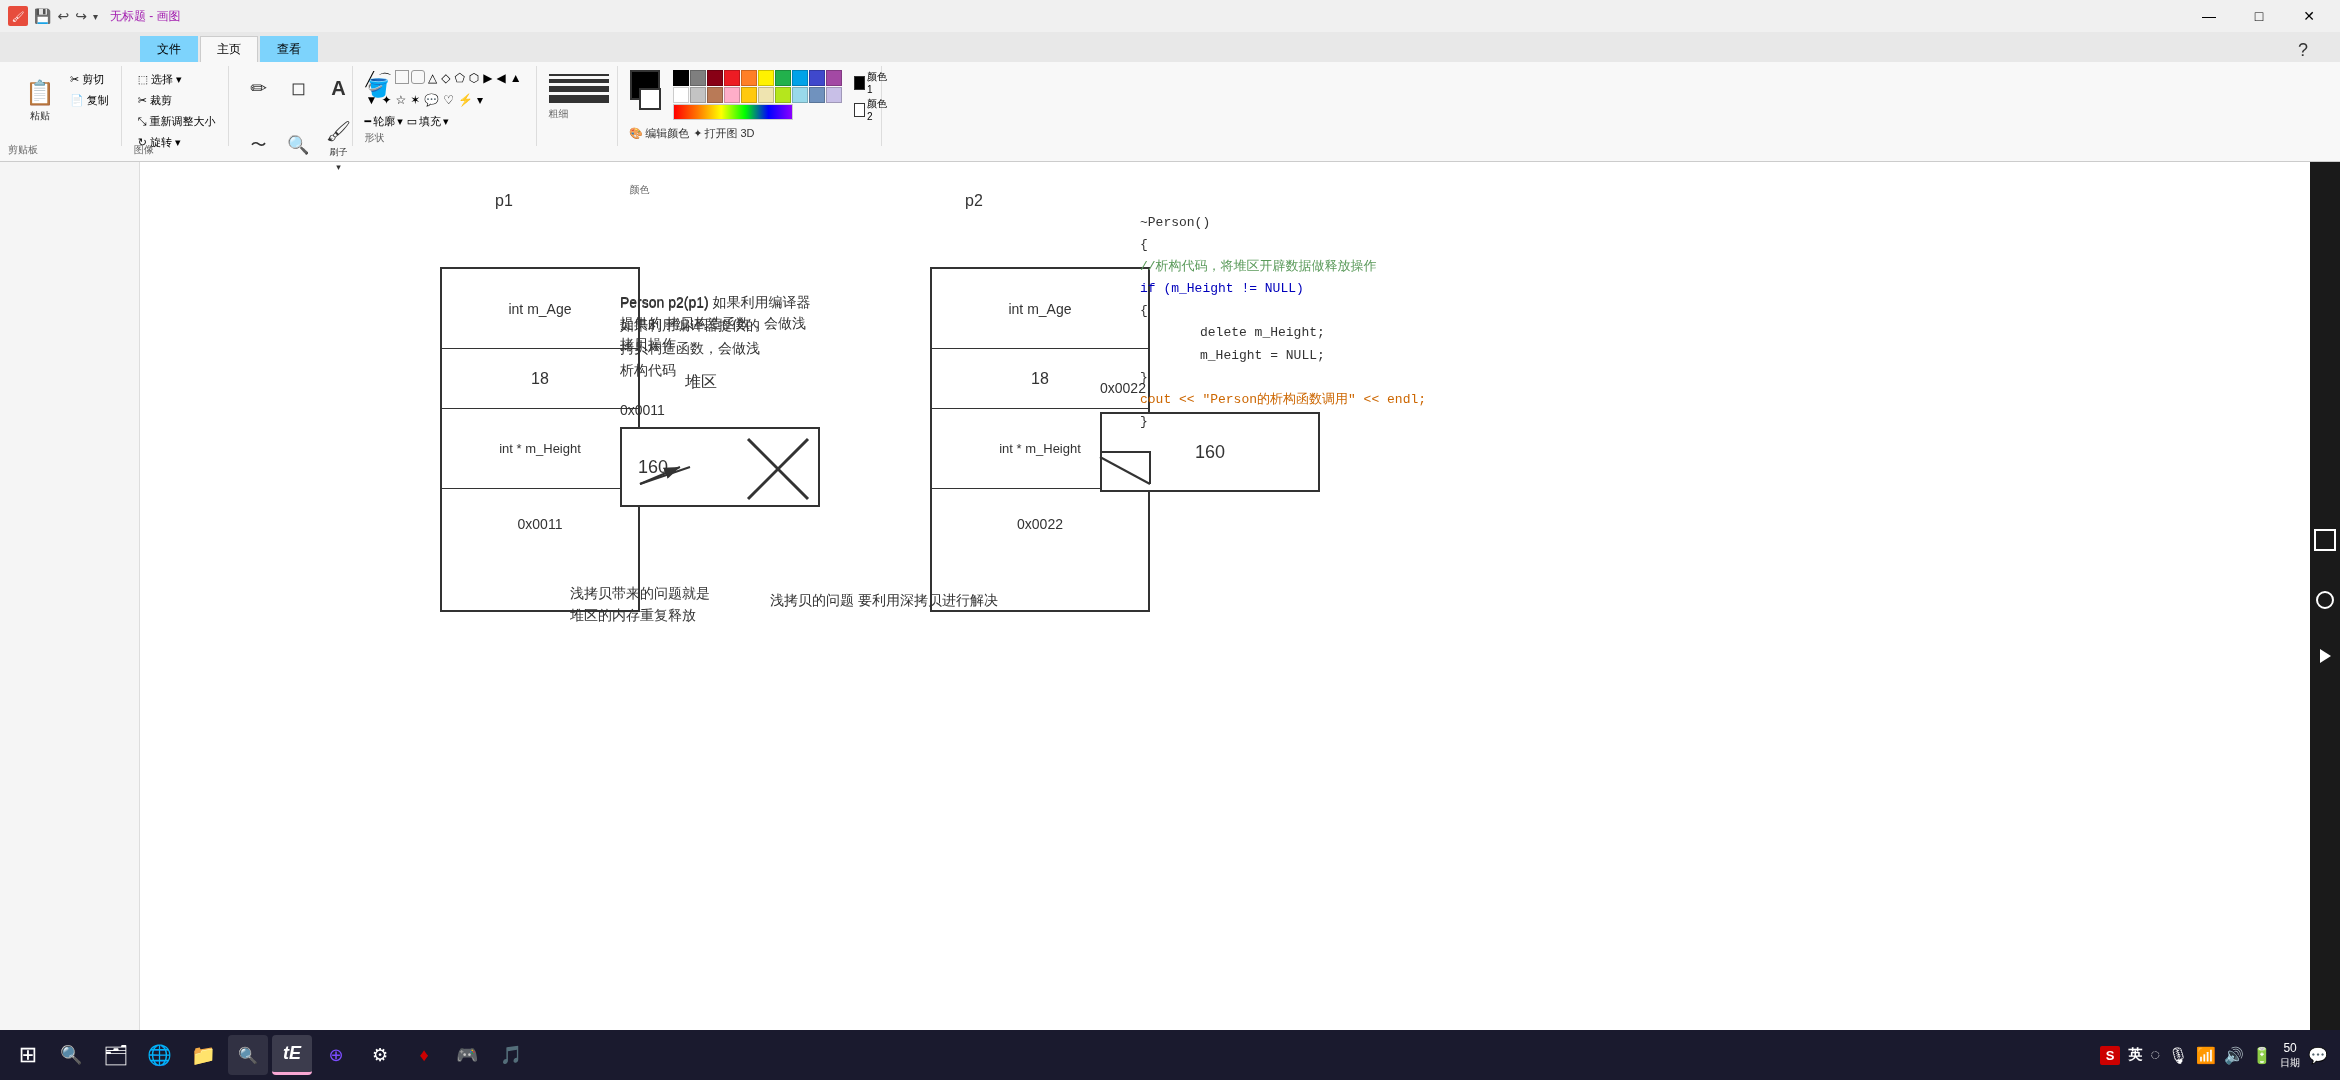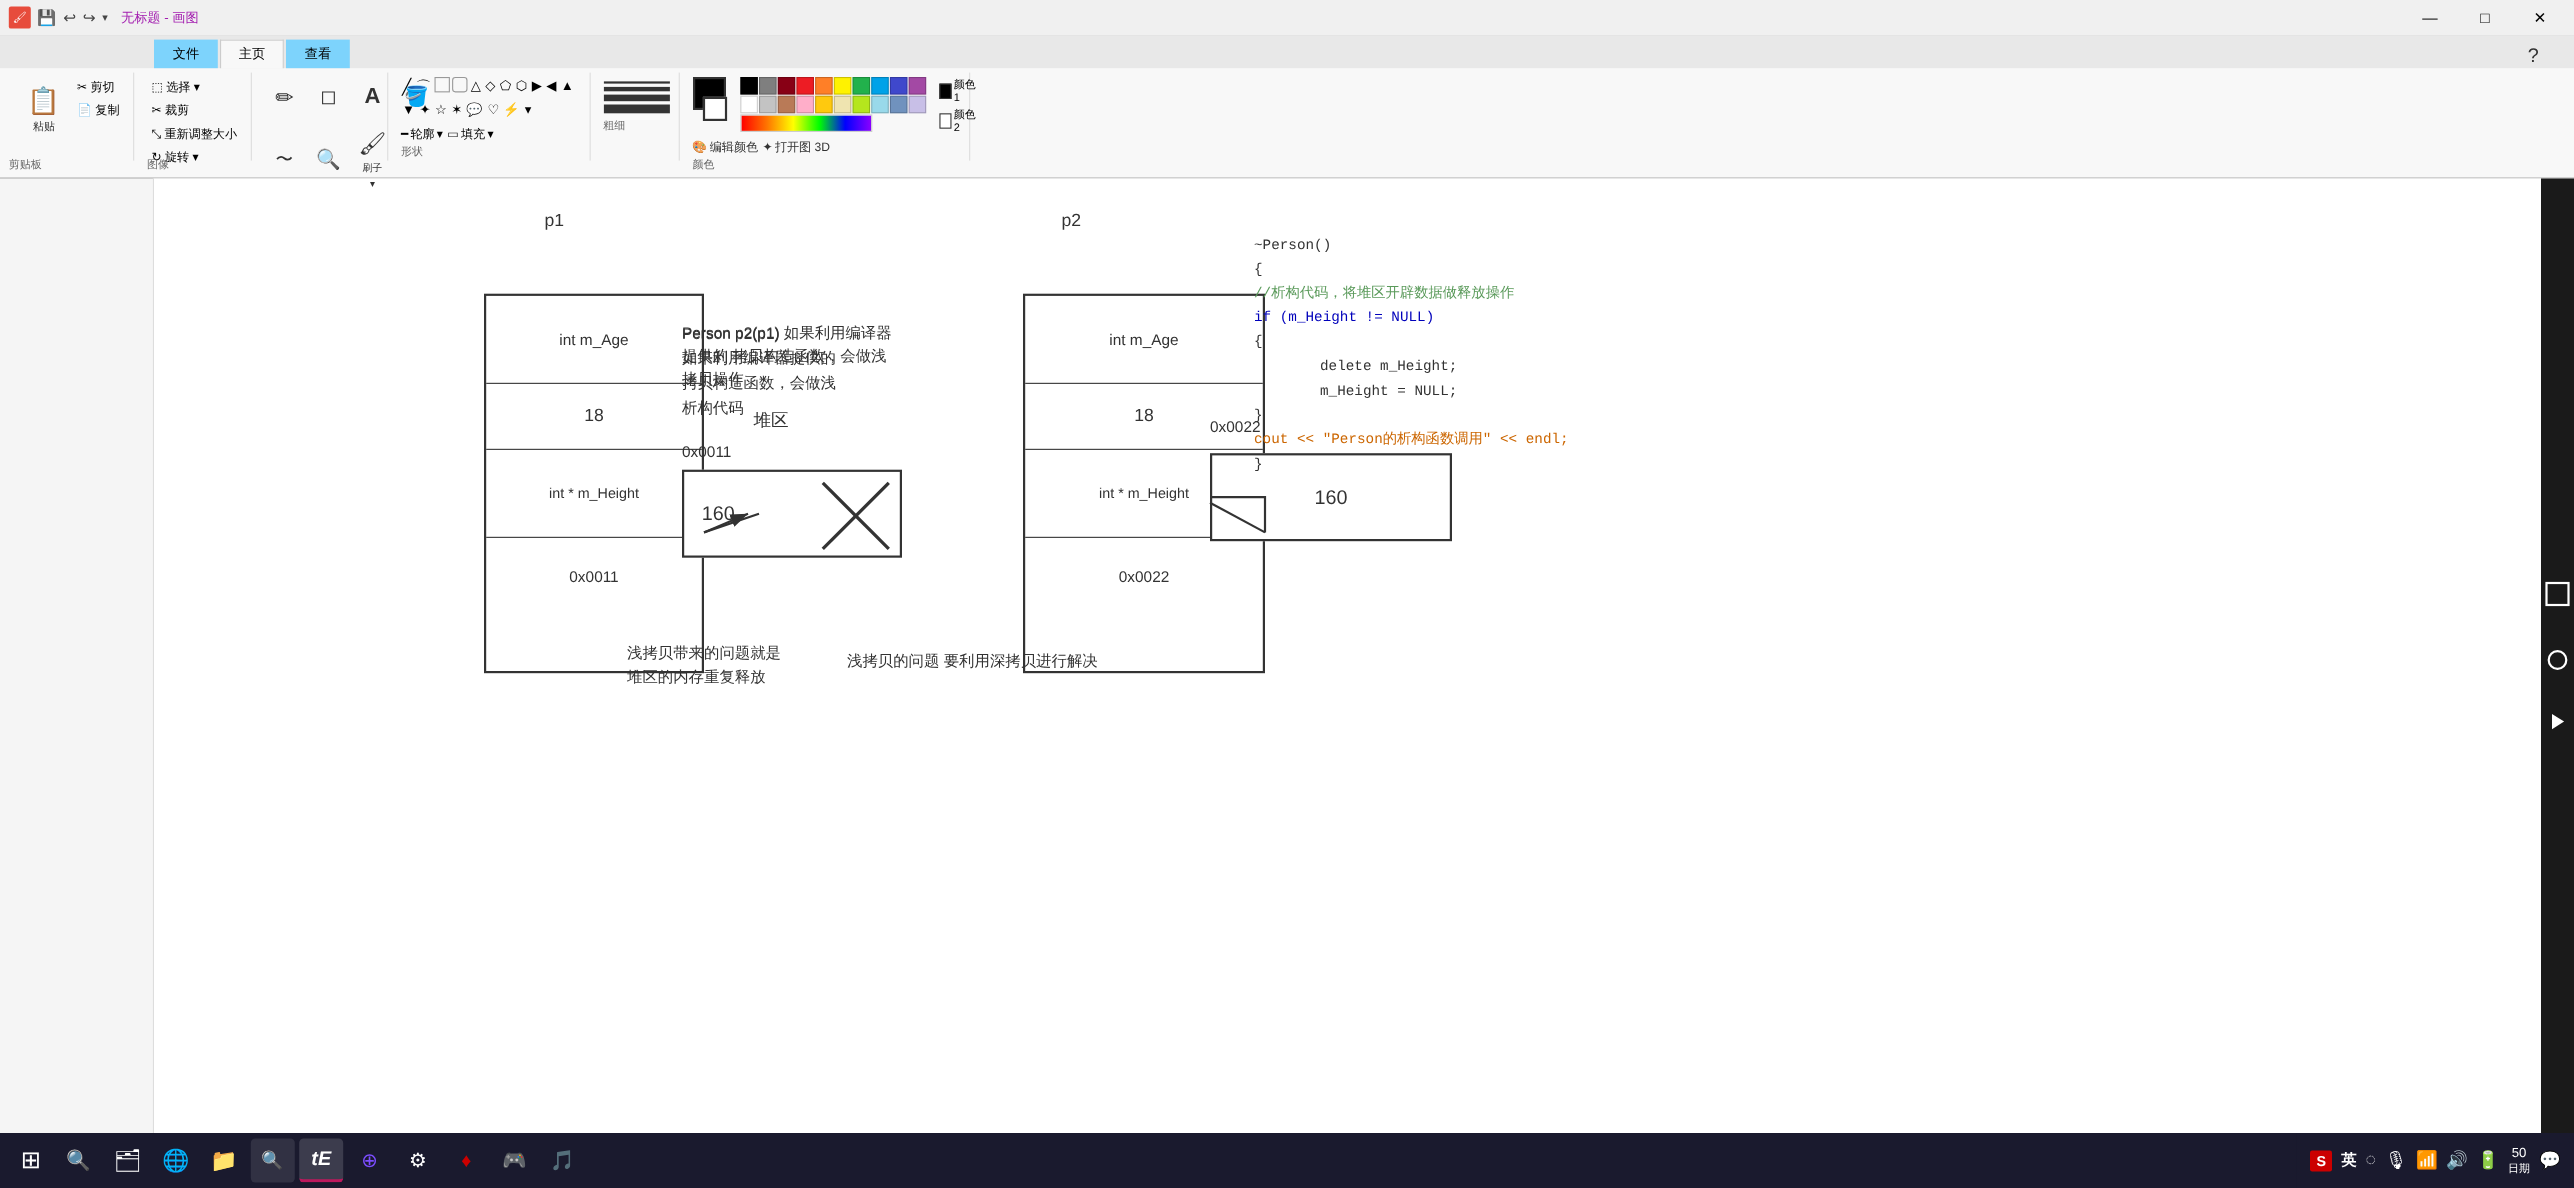--- a/index.html
+++ b/index.html
@@ -483,21 +483,21 @@
       <div style="display:flex;gap:4px;margin-top:2px;">
         <div class="ribbon-btn" style="width:auto;height:auto;flex-direction:row;font-size:11px;gap:2px;">
           <span>🎨</span>
             <span>编辑颜色</span>
         </div>
         <div class="ribbon-btn" style="width:auto;height:auto;flex-direction:row;font-size:11px;gap:2px;">
           <span>✦</span>
             <span>打开图 3D</span>
         </div>
       </div>
-      <div style="font-size:10px;color:#666;">颜色</div>
+      <div style="font-size:10px;color:#666;margin-top:40px;">颜色</div>
     </div>
 
   </div>
 </div>
 
 <div id="brand">
   <span style="font-size:16px;font-weight:bold;color:#1a1a4e;">黑马程序员</span>
   <span style="color:#00aaff;font-size:14px;margin-left:4px;">bilibili</span>
 </div>
 
@@ -618,21 +618,21 @@
 </div>
 
 <div id="taskbar">
   <div class="taskbar-btn" style="font-size:22px;">⊞</div>
   <div class="taskbar-btn">🔍</div>
   <div class="taskbar-btn" style="font-size:20px;">🗂</div>
   <div class="taskbar-btn" style="font-size:20px;color:#1fa1f1;">🌐</div>
   <div class="taskbar-btn" style="font-size:20px;">📁</div>
   <div class="taskbar-btn" style="font-size:16px;background:rgba(255,255,255,0.1);">🔍</div>
 
-  <div class="taskbar-btn active" style="font-size:18px;font-weight:bold;color:white;background:rgba(255,255,255,0.15);border-bottom:3px solid #be185d;">
+  <div class="taskbar-btn active" style="font-size:18px;font-weight:bold;color:white;background:rgba(255,255,255,0.15);border-bottom:3px solid #f9a8d4;">
     <span style="font-style:italic;">tE</span>
   </div>
   <div class="taskbar-btn" style="font-size:18px;color:#7c4dff;">⊕</div>
   <div class="taskbar-btn" style="font-size:18px;">⚙</div>
   <div class="taskbar-btn" style="font-size:18px;color:#cc0000;">♦</div>
   <div class="taskbar-btn" style="font-size:18px;">🎮</div>
   <div class="taskbar-btn" style="font-size:18px;">🎵</div>
 </div>
 
 <div id="system-tray">

